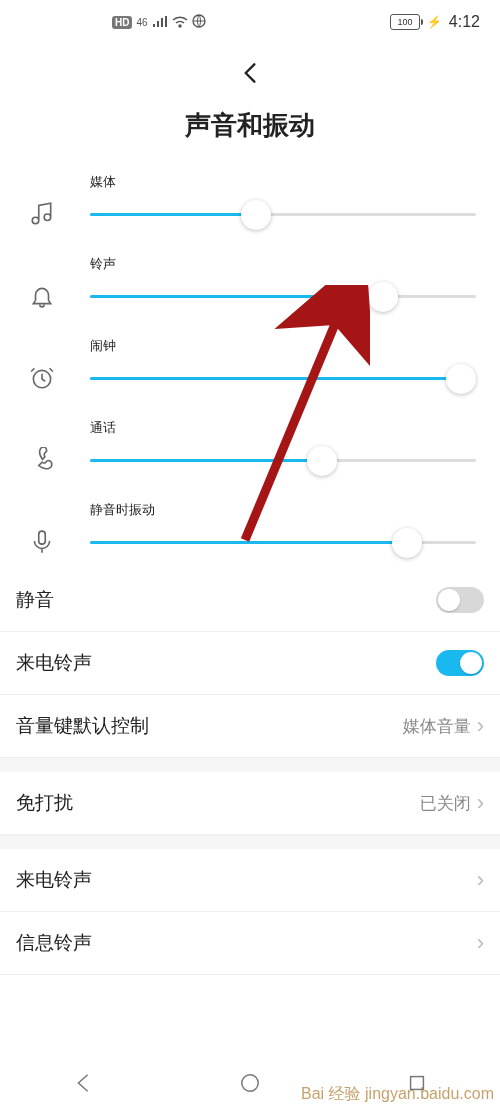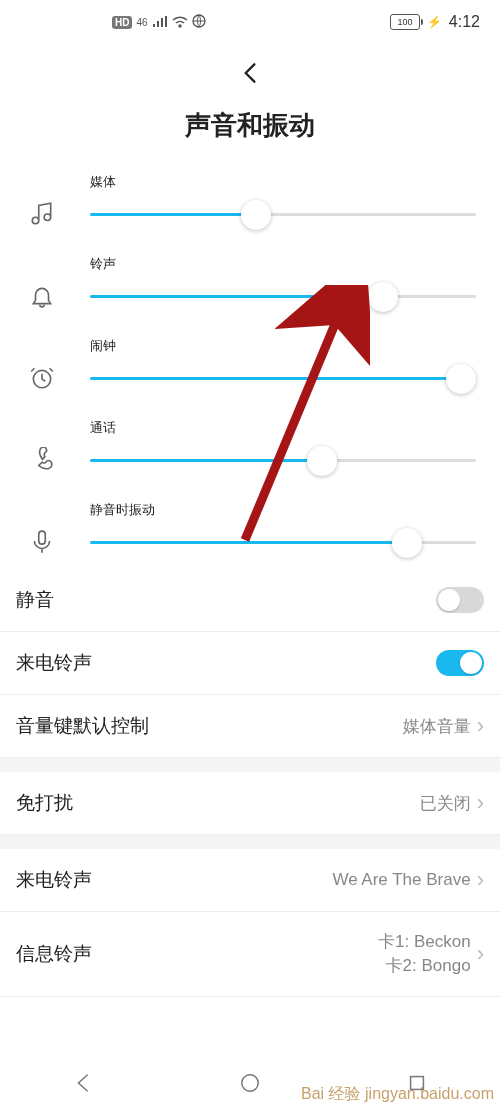--- a/index.html
+++ b/index.html
@@ -204,32 +204,27 @@
     <span>已关闭</span>
     <span class="chevron">›</span>
   </div>
 </div>
 
 <div class="section-gap"></div>
 
 <div class="setting-row">
   <div class="setting-label">来电铃声</div>
   <div class="setting-value">
-    <span>We Are The Brave</span>
     <span class="chevron">›</span>
   </div>
 </div>
 
 <div class="setting-row">
   <div class="setting-label">信息铃声</div>
   <div class="setting-value">
-    <div class="setting-value-multi">
-      <div>卡1: Beckon</div>
-      <div>卡2: Bongo</div>
-    </div>
     <span class="chevron">›</span>
   </div>
 </div>
 
 <svg class="arrow-anno" width="180" height="270" viewBox="0 0 180 270">
   <defs>
       <marker id="ah" markerWidth="12" markerHeight="12" refX="6" refY="6" orient="auto">
         <path d="M0,0 L12,6 L0,12 L3,6 z" fill="#a61515"></path>
       </marker>
     </defs>

